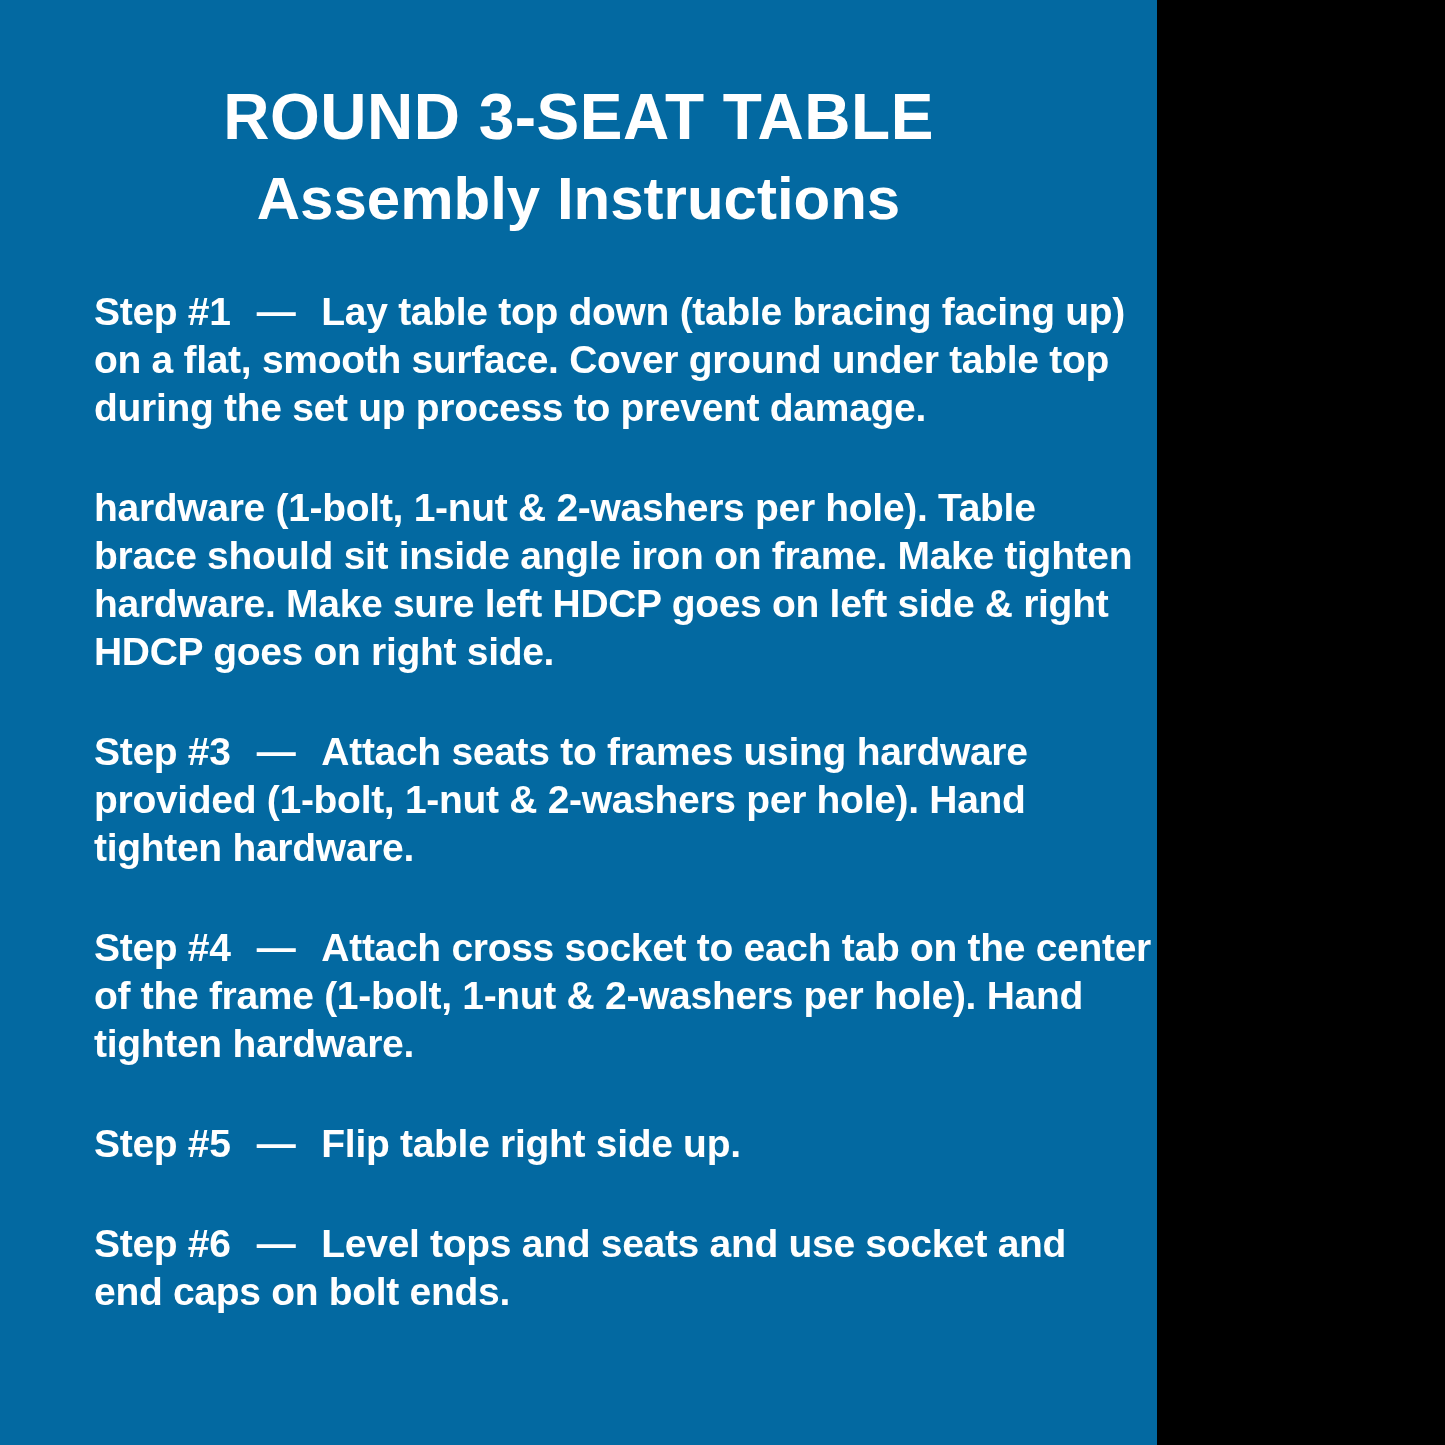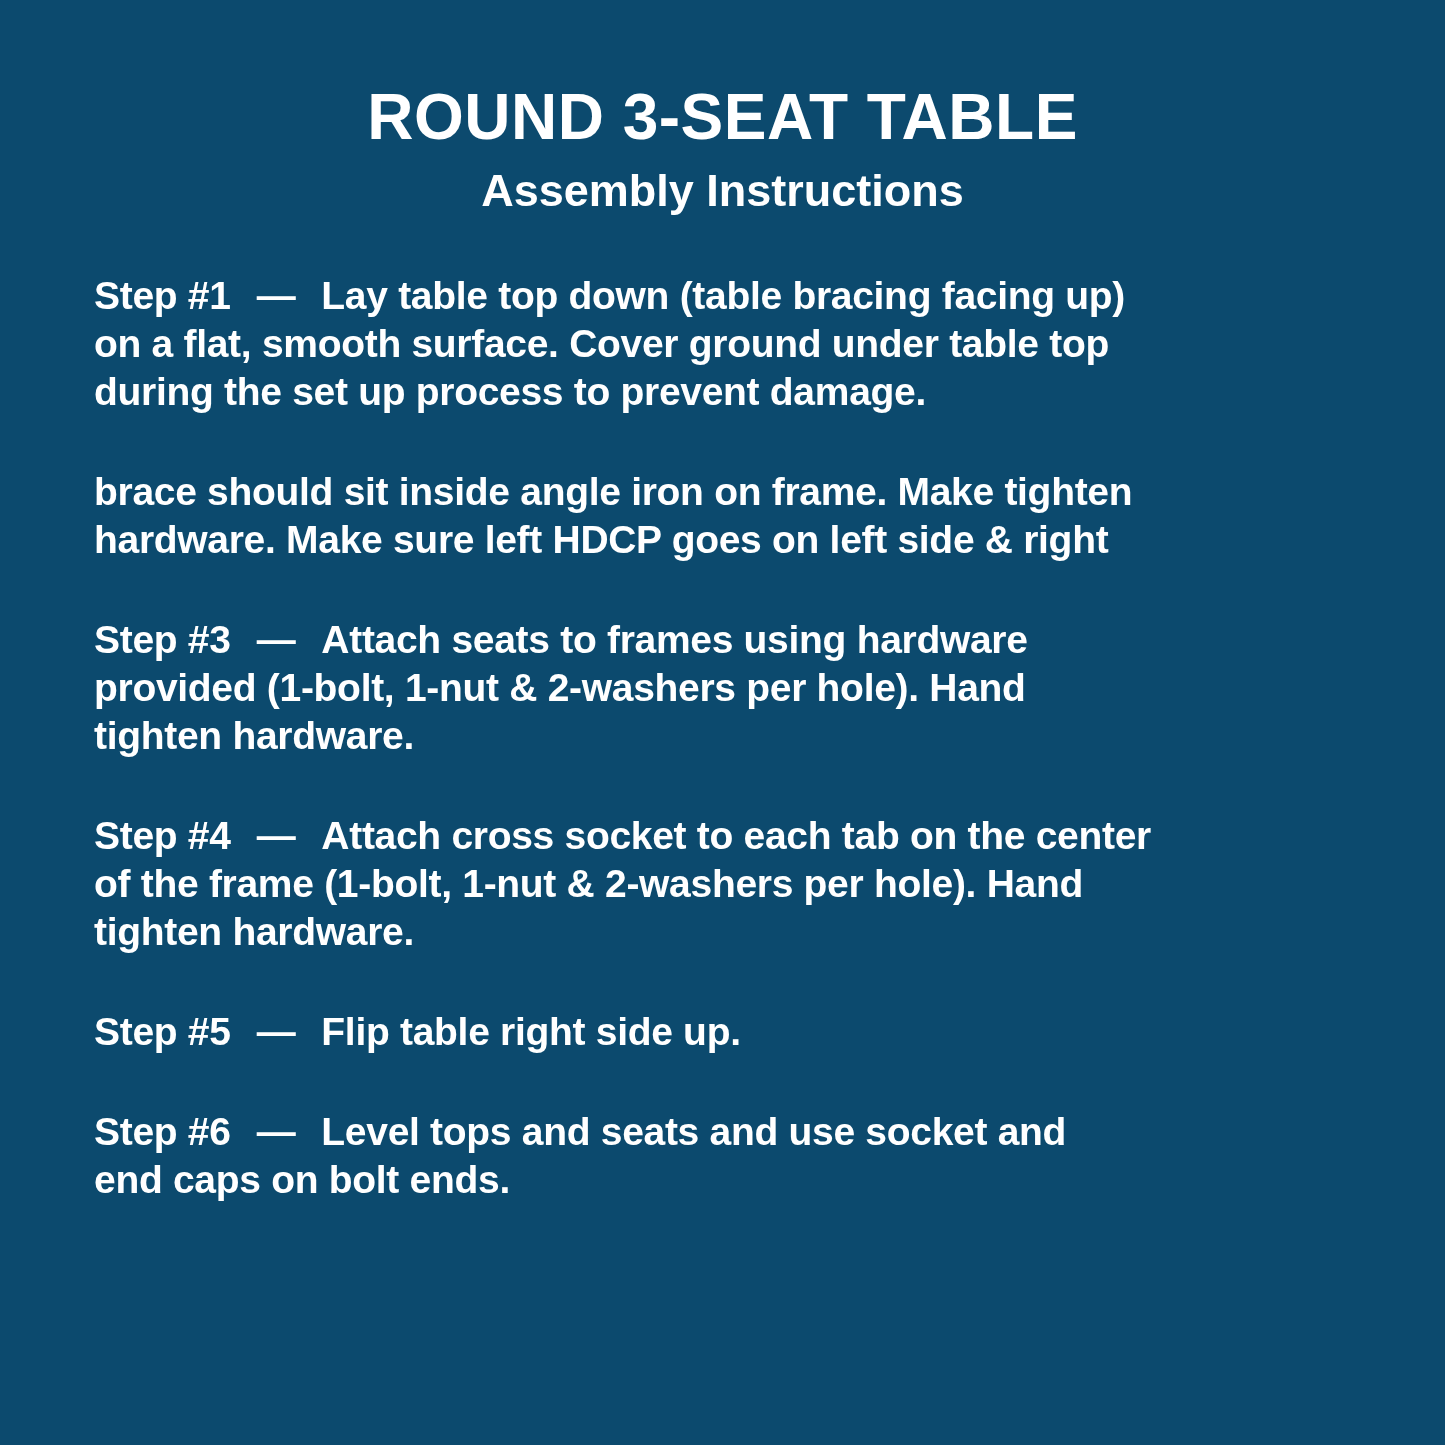--- a/index.html
+++ b/index.html
@@ -2,43 +2,43 @@
 <html><head>
 <meta charset="utf-8">
 <style>
   html, body {
     margin: 0;
     padding: 0;
     background: #000000;
   }
   .page {
     position: relative;
-    width: 1445px;
+    width: 1157px;
     height: 1445px;
-    background: #0c4a6e;
+    background: #0369a1;
     color: #ffffff;
     font-family: "Liberation Sans", sans-serif;
     font-weight: 700;
     overflow: hidden;
     box-sizing: border-box;
   }
   header {
     padding-top: 84px;
     text-align: center;
   }
   h1 {
     margin: 0;
     font-size: 64px;
     line-height: 1.05;
     letter-spacing: 0.5px;
     font-weight: 700;
   }
   h2 {
     margin: 16px 0 8px 0;
-    font-size: 45px;
+    font-size: 60px;
     line-height: 1.05;
     font-weight: 700;
   }
   main {
     margin-top: 58px;
     padding-left: 94px;
     padding-right: 92px;
   }
   .step {
     margin: 0 0 52px 0;
@@ -62,22 +62,24 @@
     <h1>ROUND 3-SEAT TABLE</h1>
     <h2>Assembly Instructions</h2>
   </header>
   <main id="steps">
       <section class="step">
         <div class="line"><span>Step #1</span><span class="dash">—</span><span>Lay table top down (table bracing facing up)</span></div>
         <div class="line">on a flat, smooth surface. Cover ground under table top</div>
         <div class="line">during the set up process to prevent damage.</div>
       </section>
       <section class="step">
+        <div class="line">hardware (1-bolt, 1-nut &amp; 2-washers per hole). Table</div>
         <div class="line">brace should sit inside angle iron on frame. Make tighten</div>
         <div class="line">hardware. Make sure left HDCP goes on left side &amp; right</div>
+        <div class="line">HDCP goes on right side.</div>
       </section>
       <section class="step">
         <div class="line"><span>Step #3</span><span class="dash">—</span><span>Attach seats to frames using hardware</span></div>
         <div class="line">provided (1-bolt, 1-nut &amp; 2-washers per hole). Hand</div>
         <div class="line">tighten hardware.</div>
       </section>
       <section class="step">
         <div class="line"><span>Step #4</span><span class="dash">—</span><span>Attach cross socket to each tab on the center</span></div>
         <div class="line">of the frame (1-bolt, 1-nut &amp; 2-washers per hole). Hand</div>
         <div class="line">tighten hardware.</div>

